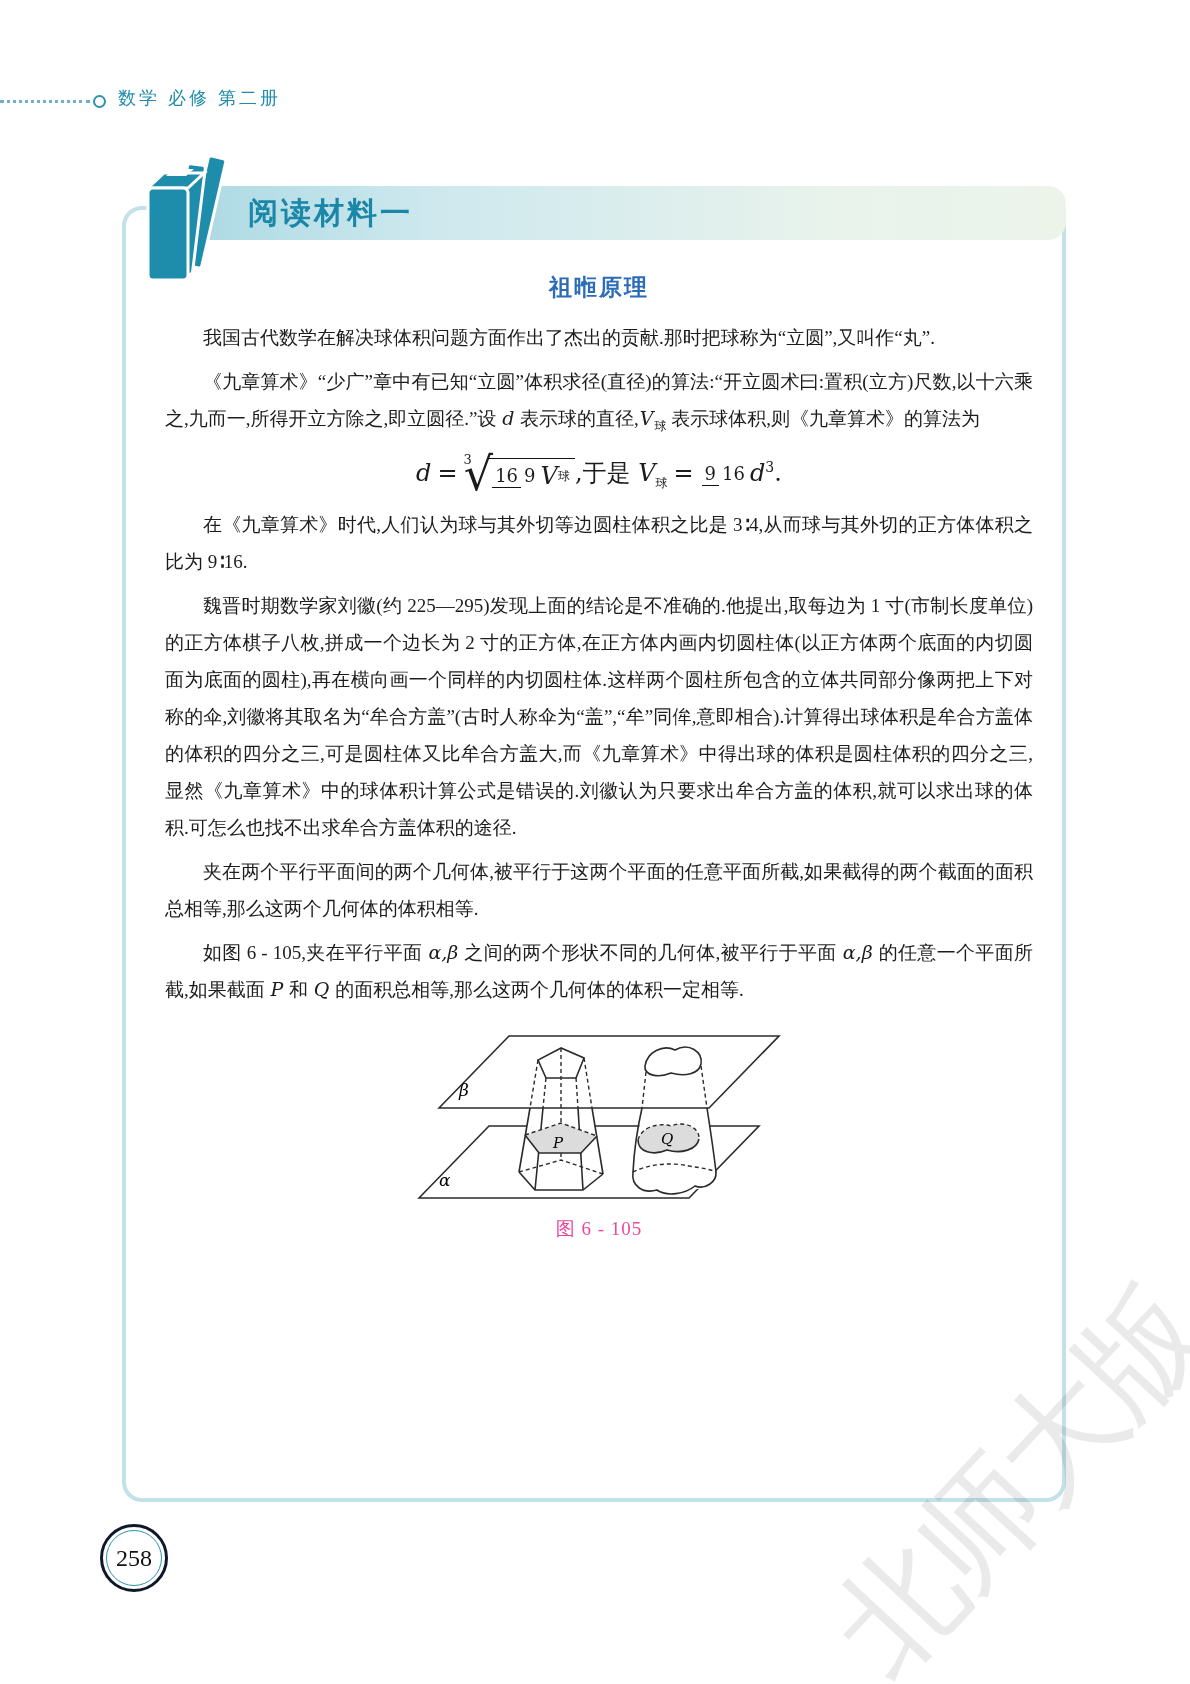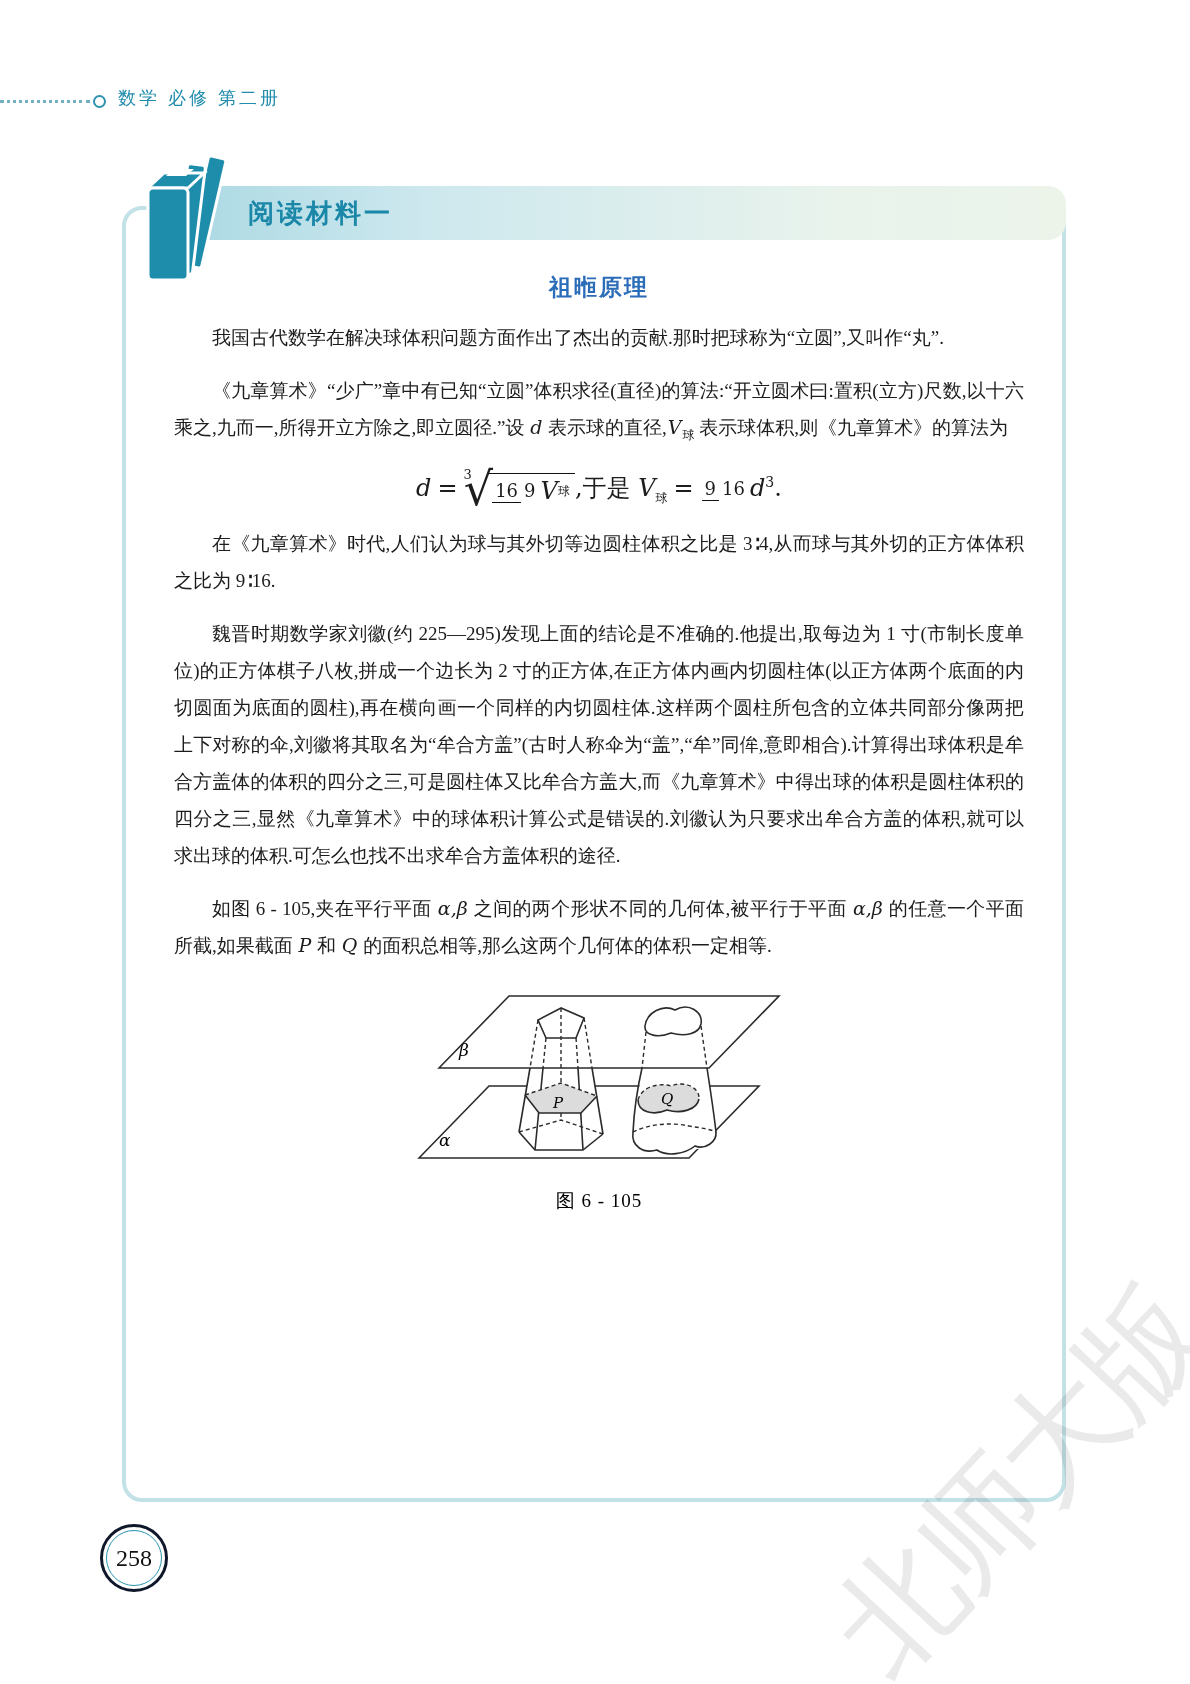--- a/index.html
+++ b/index.html
@@ -14,47 +14,47 @@
   .dotcircle{position:absolute;left:93px;top:9px;width:9px;height:9px;border:2px solid #2f93af;border-radius:50%;background:#fff;}
   .course-title{position:absolute;left:118px;top:0;font-family:"Liberation Sans","DejaVu Sans",sans-serif;
     font-weight:normal;font-size:18px;letter-spacing:3px;color:#1f8cab;white-space:nowrap;text-align:right;}
   
   .reading-box{position:absolute;left:122px;top:206px;width:944px;height:1296px;
     border:4px solid #c3e2e8;border-radius:20px;background:#fff;box-sizing:border-box;}
   .banner{position:absolute;top:-24px;left:26px;right:-4px;height:54px;z-index:1;
     background:linear-gradient(90deg,#a7d7e2 0%,#cde8ee 30%,#e9f3ec 75%,#ecf4ea 100%);
     border-radius:27px 18px 18px 27px;}
   .banner-label{margin-left:96px;line-height:54px;font-family:"Liberation Sans","DejaVu Sans",sans-serif;
-    font-weight:bold;font-size:26px;letter-spacing:3px;color:#1b87a8;}
+    font-weight:bold;font-size:30px;letter-spacing:3px;color:#1b87a8;}
   .books-icon-wrap{position:absolute;top:-62px;left:2px;z-index:2;}
   
   .article{position:absolute;left:0;top:0;right:0;bottom:0;padding:50px 22px 0 32px;box-sizing:border-box;}
   .article-title{text-align:center;font-family:"Liberation Sans","DejaVu Sans",sans-serif;
     font-weight:bold;font-size:23px;letter-spacing:2px;color:#2b6cb9;margin:12px 0 16px 0;}
-  .para{margin:16px;text-indent:2em;font-size:19px;line-height:37px;text-align:justify;}
+  .para{margin:7px;text-indent:2em;font-size:19px;line-height:37px;text-align:justify;}
   .seg-var{font-style:italic;font-family:"DejaVu Serif",serif;padding:0 1px;}
   .seg-sub{font-size:12px;vertical-align:sub;}
   
   .formula{text-align:center;font-size:24px;margin:10px 0 12px 0;font-family:"DejaVu Serif",serif;}
   .fvar{font-style:italic;}
   .fop{padding:0 6px;}
   .ftext{font-size:24px;}
   .frac{display:inline-flex;flex-direction:row;vertical-align:middle;text-align:center;
     font-size:18px;line-height:1.2;margin:0 2px;}
   .frac .num{border-bottom:1.6px solid #111;padding:0 3px;}
   .frac .den{padding:0 3px;}
   .root{display:inline-flex;align-items:center;vertical-align:middle;}
   .root-idx{font-size:13px;display:inline-block;transform:translateY(-15px);margin-right:-8px;}
   .root-sym{font-size:46px;font-weight:100;line-height:0.85;}
   .radicand{border-top:1.8px solid #111;padding:3px 5px 0 2px;display:inline-flex;align-items:center;margin-left:-5px;}
   .fsub{font-size:12px;font-style:normal;}
   .fexp{font-size:14px;}
   
   .figure-block{text-align:center;margin-top:12px;}
-  .fig-caption{margin-top:12px;font-size:19px;color:#000000;letter-spacing:1px;}
+  .fig-caption{margin-top:0;font-size:19px;color:#ec4899;letter-spacing:1px;}
   
   .page-badge{position:absolute;left:100px;top:1524px;width:62px;height:62px;
     border:3px solid #0f172a;border-radius:50%;display:flex;align-items:center;justify-content:center;}
   .page-badge .inner-ring{position:absolute;inset:3px;border:1.5px solid #2a93ad;border-radius:50%;}
   .page-badge .num{font-size:24px;color:#111;}
   
   .watermark{position:absolute;left:660px;top:1400px;width:720px;text-align:center;
     transform:rotate(-47deg);font-size:122px;letter-spacing:-4px;color:#000;opacity:0.08;
     font-family:"Liberation Serif","DejaVu Serif",serif;pointer-events:none;white-space:nowrap;}
   svg text{font-family:"DejaVu Serif",serif;}
@@ -106,20 +106,21 @@
           </span>
         </span><span class="ftext">,于是 </span><span class="fvar">V</span><sub class="fsub">球</sub><span class="fop">=</span><span class="frac">
           <span class="num">9</span>
           <span class="den">16</span>
         </span><span class="fvar">d</span><sup class="fexp">3</sup><span class="ftext">.</span>
     </div>
 
     <div id="paras-main">
         <p class="para"><span class="seg-normal">在《九章算术》时代,人们认为球与其外切等边圆柱体积之比是 3∶4,从而球与其外切的正方体体积之比为 9∶16.</span></p>
         <p class="para"><span class="seg-normal">魏晋时期数学家刘徽(约 225—295)发现上面的结论是不准确的.他提出,取每边为 1 寸(市制长度单位)的正方体棋子八枚,拼成一个边长为 2 寸的正方体,在正方体内画内切圆柱体(以正方体两个底面的内切圆面为底面的圆柱),再在横向画一个同样的内切圆柱体.这样两个圆柱所包含的立体共同部分像两把上下对称的伞,刘徽将其取名为“牟合方盖”(古时人称伞为“盖”,“牟”同侔,意即相合).计算得出球体积是牟合方盖体的体积的四分之三,可是圆柱体又比牟合方盖大,而《九章算术》中得出球的体积是圆柱体积的四分之三,显然《九章算术》中的球体积计算公式是错误的.刘徽认为只要求出牟合方盖的体积,就可以求出球的体积.可怎么也找不出求牟合方盖体积的途径.</span></p>
+        <p class="para"><span class="seg-normal">夹在两个平行平面间的两个几何体,被平行于这两个平面的任意平面所截,如果截得的两个截面的面积总相等,那么这两个几何体的体积相等.</span></p>
         <p class="para"><span class="seg-normal">如图 6 - 105,夹在平行平面 </span><span class="seg-var">α,β</span><span class="seg-normal"> 之间的两个形状不同的几何体,被平行于平面 </span><span class="seg-var">α,β</span><span class="seg-normal"> 的任意一个平面所截,如果截面 </span><span class="seg-var">P</span><span class="seg-normal"> 和 </span><span class="seg-var">Q</span><span class="seg-normal"> 的面积总相等,那么这两个几何体的体积一定相等.</span></p>
       </div>
 
     <div class="figure-block">
       <svg width="380" height="192" viewBox="0 0 380 192">
 
         <polygon points="10,178 80,106 350,106 280,178" fill="#ffffff" stroke="#2b2b2b" stroke-width="1.6"></polygon>
 
         <polygon points="121,88 183,88 194,154 174,170 126,170 110,152" fill="#ffffff" stroke="none"></polygon>
         <polygon points="233,88 298,88 307,152 296,168 266,172 244,170 224,152" fill="#ffffff" stroke="none"></polygon>

